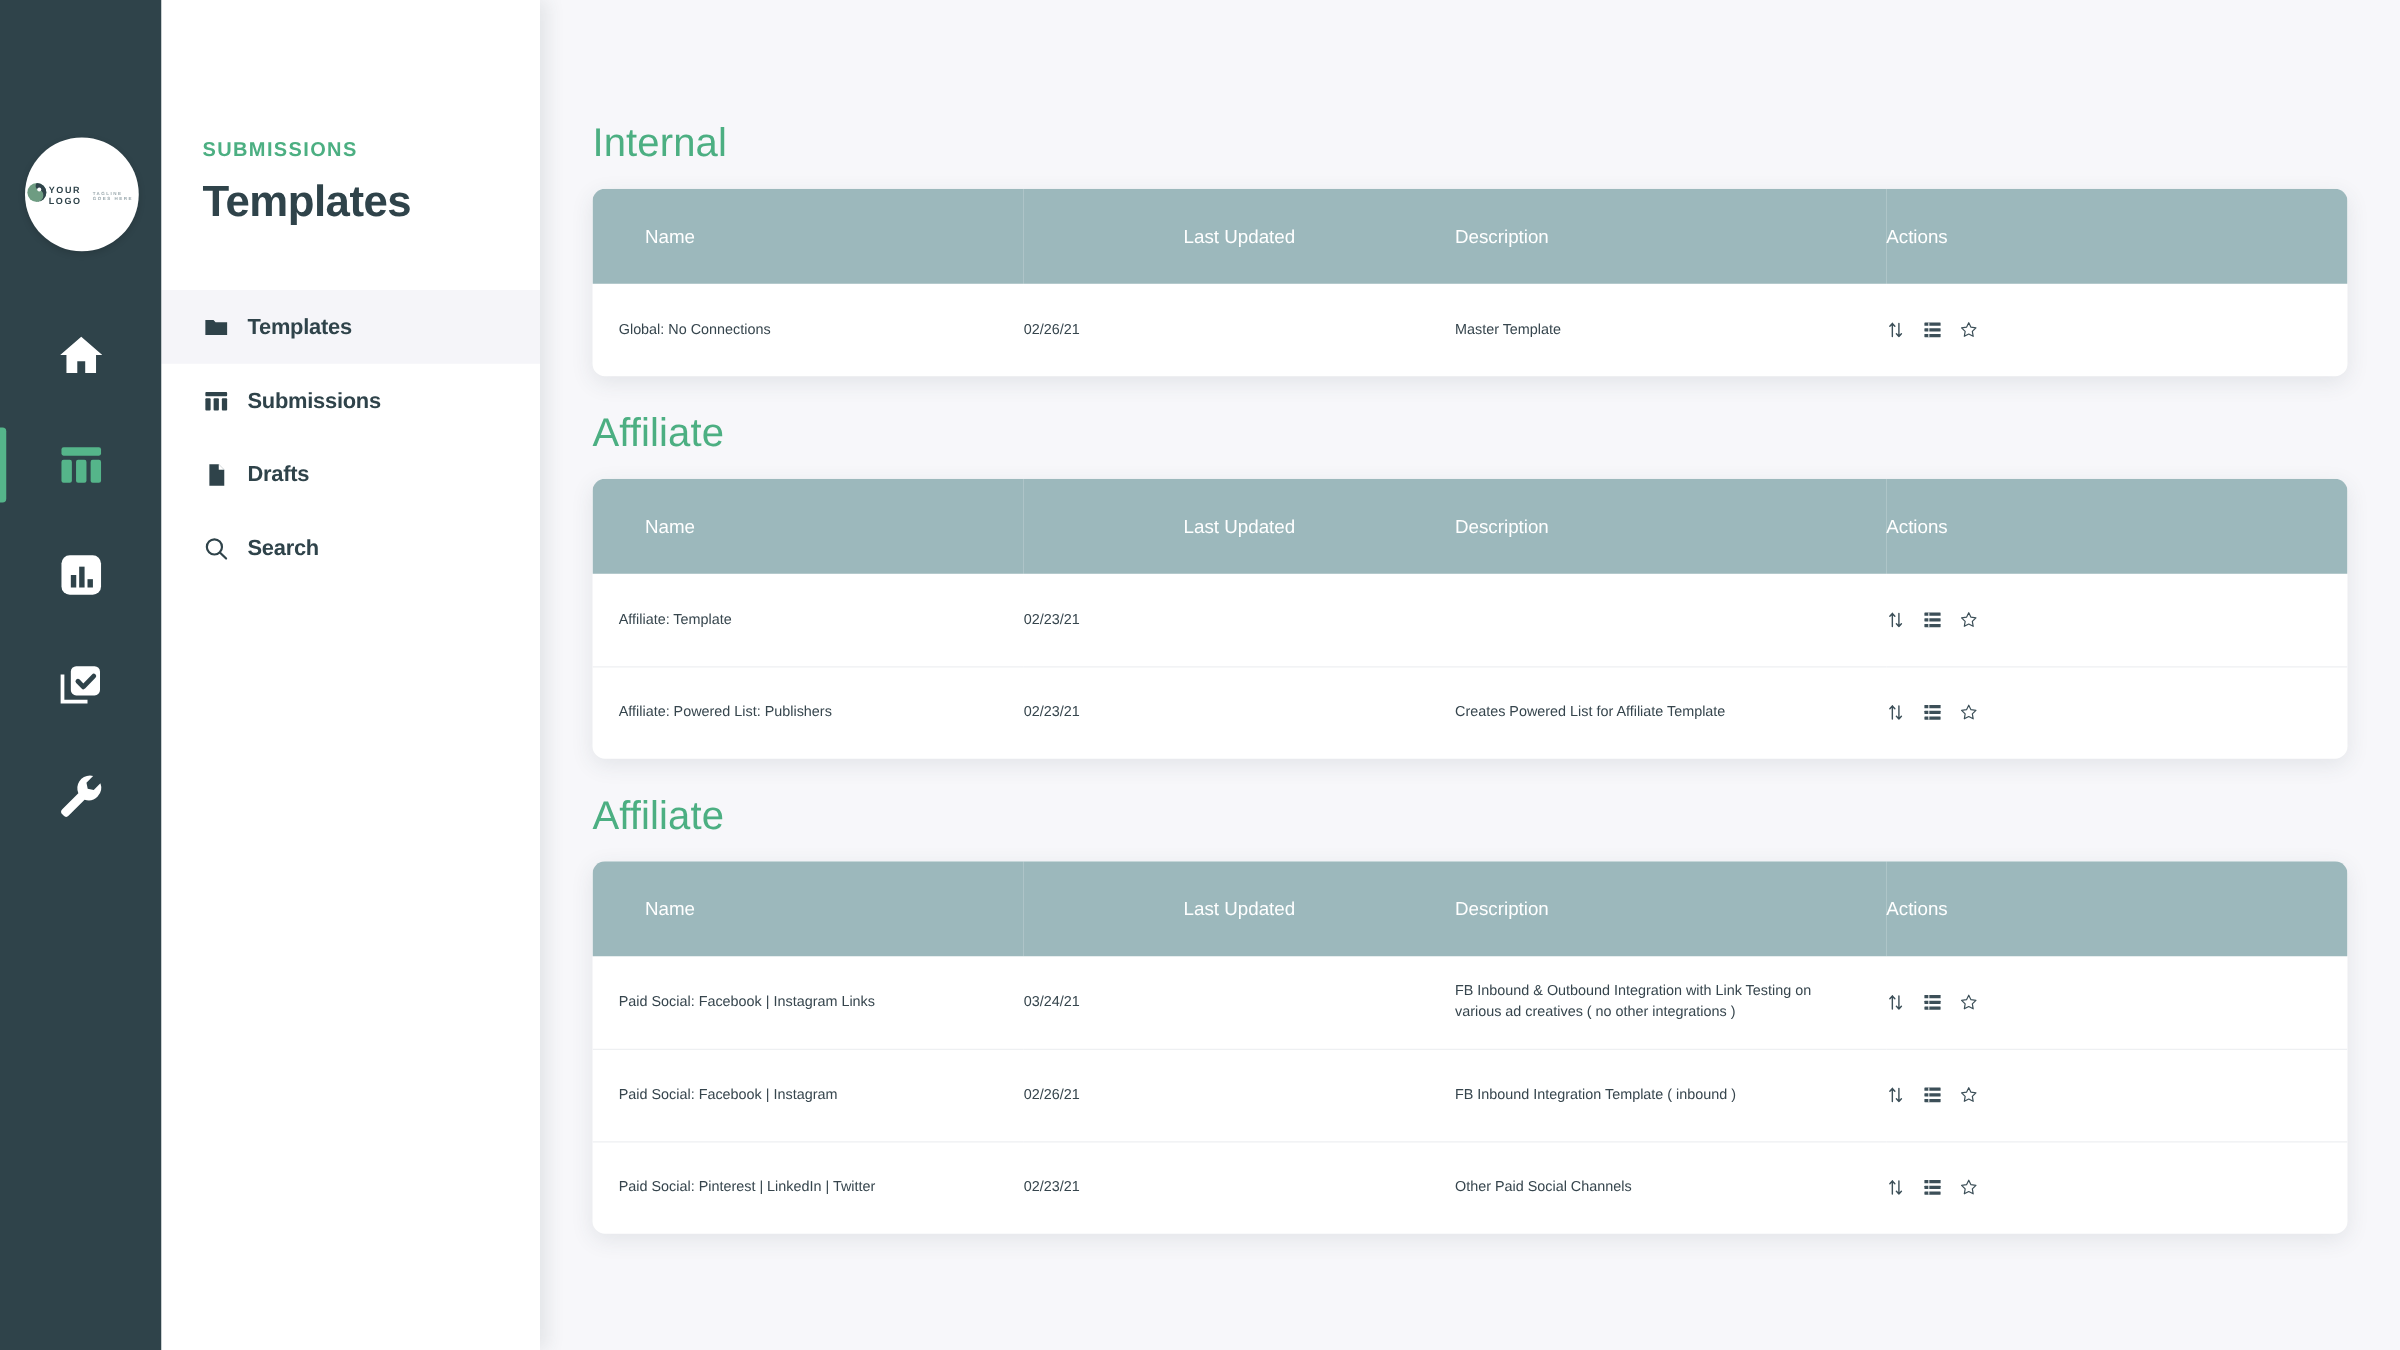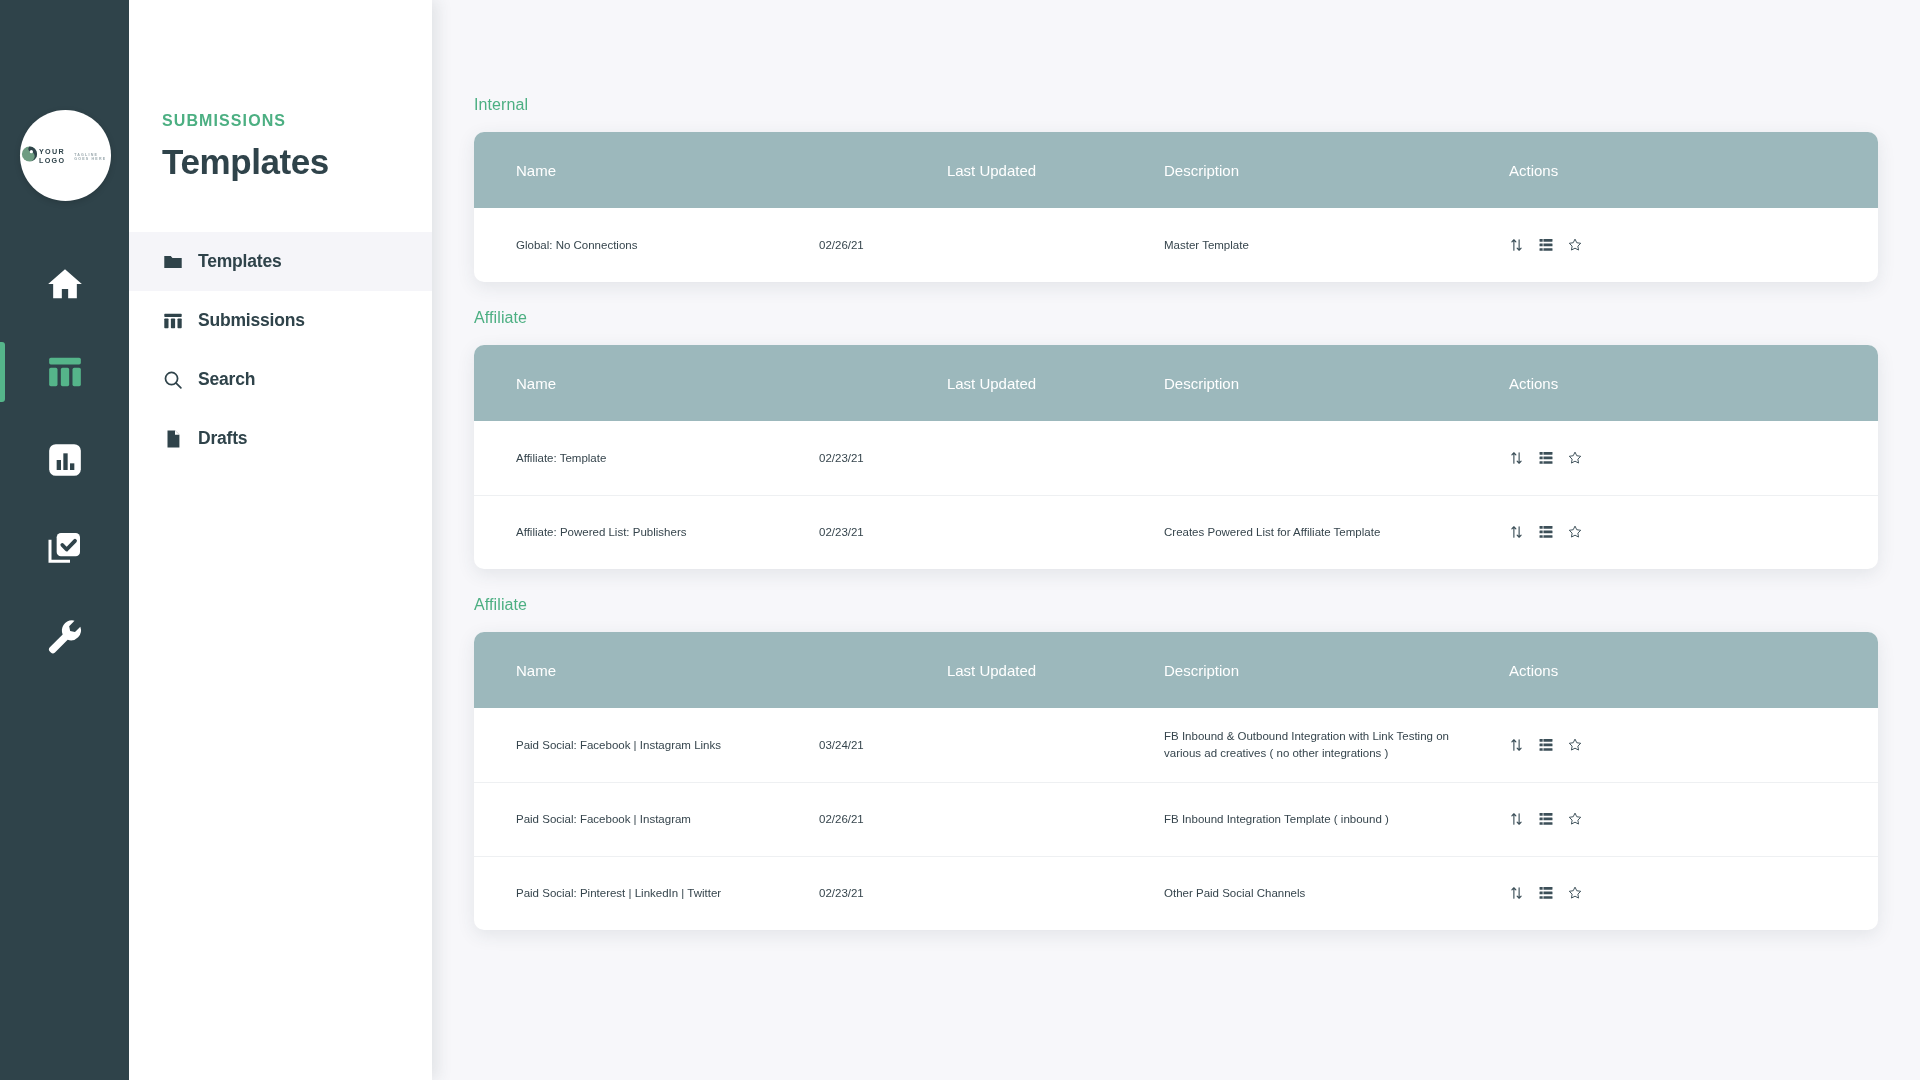--- a/index.html
+++ b/index.html
@@ -163,21 +163,21 @@
     background: #f7f7fa;
     overflow: hidden;
     position: relative;
   }
   .main-inner {
     padding: 96px 0 0 0;
   }
 
   .section { margin-bottom: 0; }
   .section-title {
-    font-size: 16px;
+    font-size: 32px;
     color: #4caf82;
     font-weight: 400;
     margin-left: 42px;
     margin-bottom: 18px;
     letter-spacing: 0.1px;
   }
   .section + .section { margin-top: 27px; }
 
   .card {
     margin: 0 42px 0 42px;
@@ -209,21 +209,21 @@
 
   .tbl tbody td {
     font-size: 11.5px;
     color: #36454d;
     vertical-align: middle;
     padding-top: 18px;
     padding-bottom: 18px;
     border-bottom: 1px solid #eef0f2;
   }
   .tbl tbody tr:last-child td { border-bottom: none; }
-  .tbl tbody td.c-name { padding-left: 42px; }
+  .tbl tbody td.c-name { padding-left: 21px; }
   .tbl tbody tr { height: 74px; }
 
   .desc-cell { line-height: 1.45; max-width: 300px; }
 
   .actions {
     display: flex;
     align-items: center;
     gap: 14px;
   }
   .act-btn {
@@ -322,36 +322,36 @@
             <rect x="9.7" y="9.4" width="4.6" height="10.6" rx="0.8"></rect>
             <rect x="16.9" y="9.4" width="4.6" height="10.6" rx="0.8"></rect>
           </svg>
         </span>
         <span class="nav-label">Submissions</span>
       </div>
 
 
       <div class="nav-item">
         <span class="nico">
+          <svg width="22" height="22" viewBox="0 0 24 24" fill="currentColor">
+            <path d="M6 2.6h8.2L19 7.4V21.4H6z"></path>
+            <path d="M14.2 2.6 19 7.4h-4.8z" fill="#ffffff"></path>
+          </svg>
+        </span>
+        <span class="nav-label">Drafts</span>
+      </div>
+
+      <div class="nav-item">
+        <span class="nico">
           <svg width="22" height="22" viewBox="0 0 24 24" fill="none" stroke="currentColor" stroke-width="1.9" stroke-linecap="round">
             <circle cx="10.4" cy="10.4" r="6.6"></circle>
             <path d="M15.4 15.4 20.6 20.6"></path>
           </svg>
         </span>
         <span class="nav-label">Search</span>
-      </div>
-
-      <div class="nav-item">
-        <span class="nico">
-          <svg width="22" height="22" viewBox="0 0 24 24" fill="currentColor">
-            <path d="M6 2.6h8.2L19 7.4V21.4H6z"></path>
-            <path d="M14.2 2.6 19 7.4h-4.8z" fill="#ffffff"></path>
-          </svg>
-        </span>
-        <span class="nav-label">Drafts</span>
       </div>
 
     </nav>
   </aside>
 
   <main class="main">
     <div class="main-inner" id="sections-host">
         <section class="section">
           <h2 class="section-title">Internal</h2>
           <div class="card">

